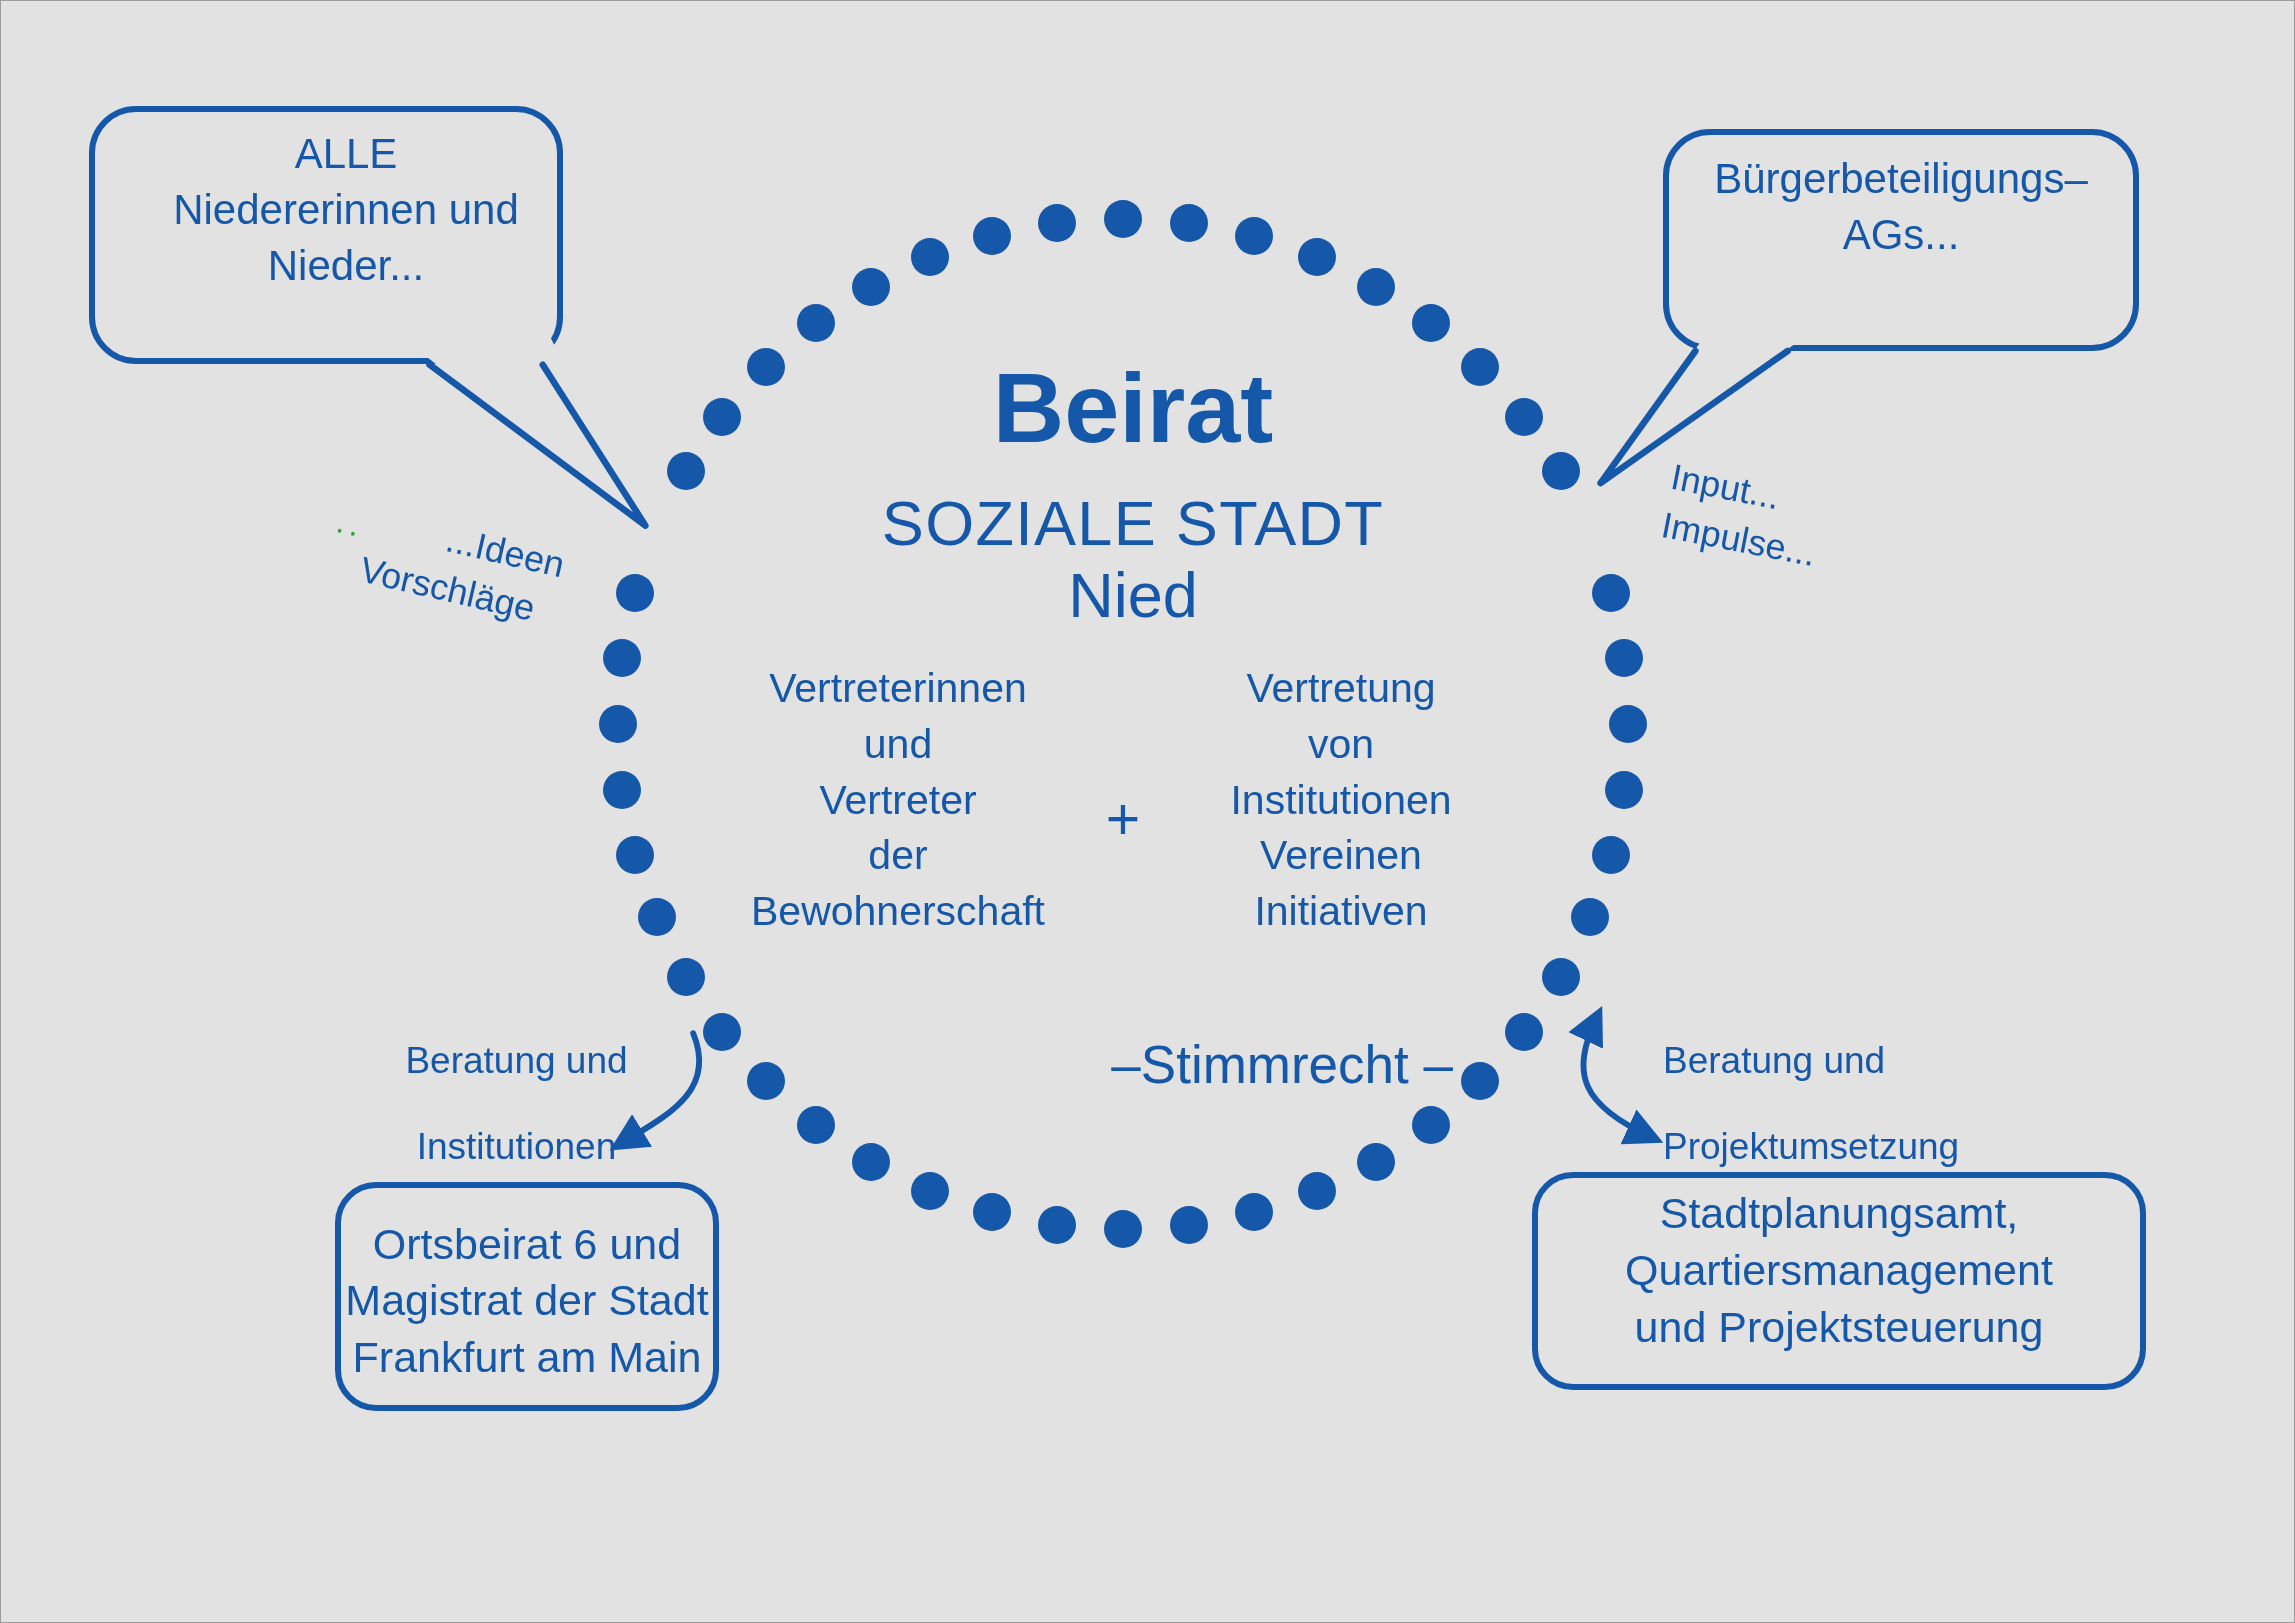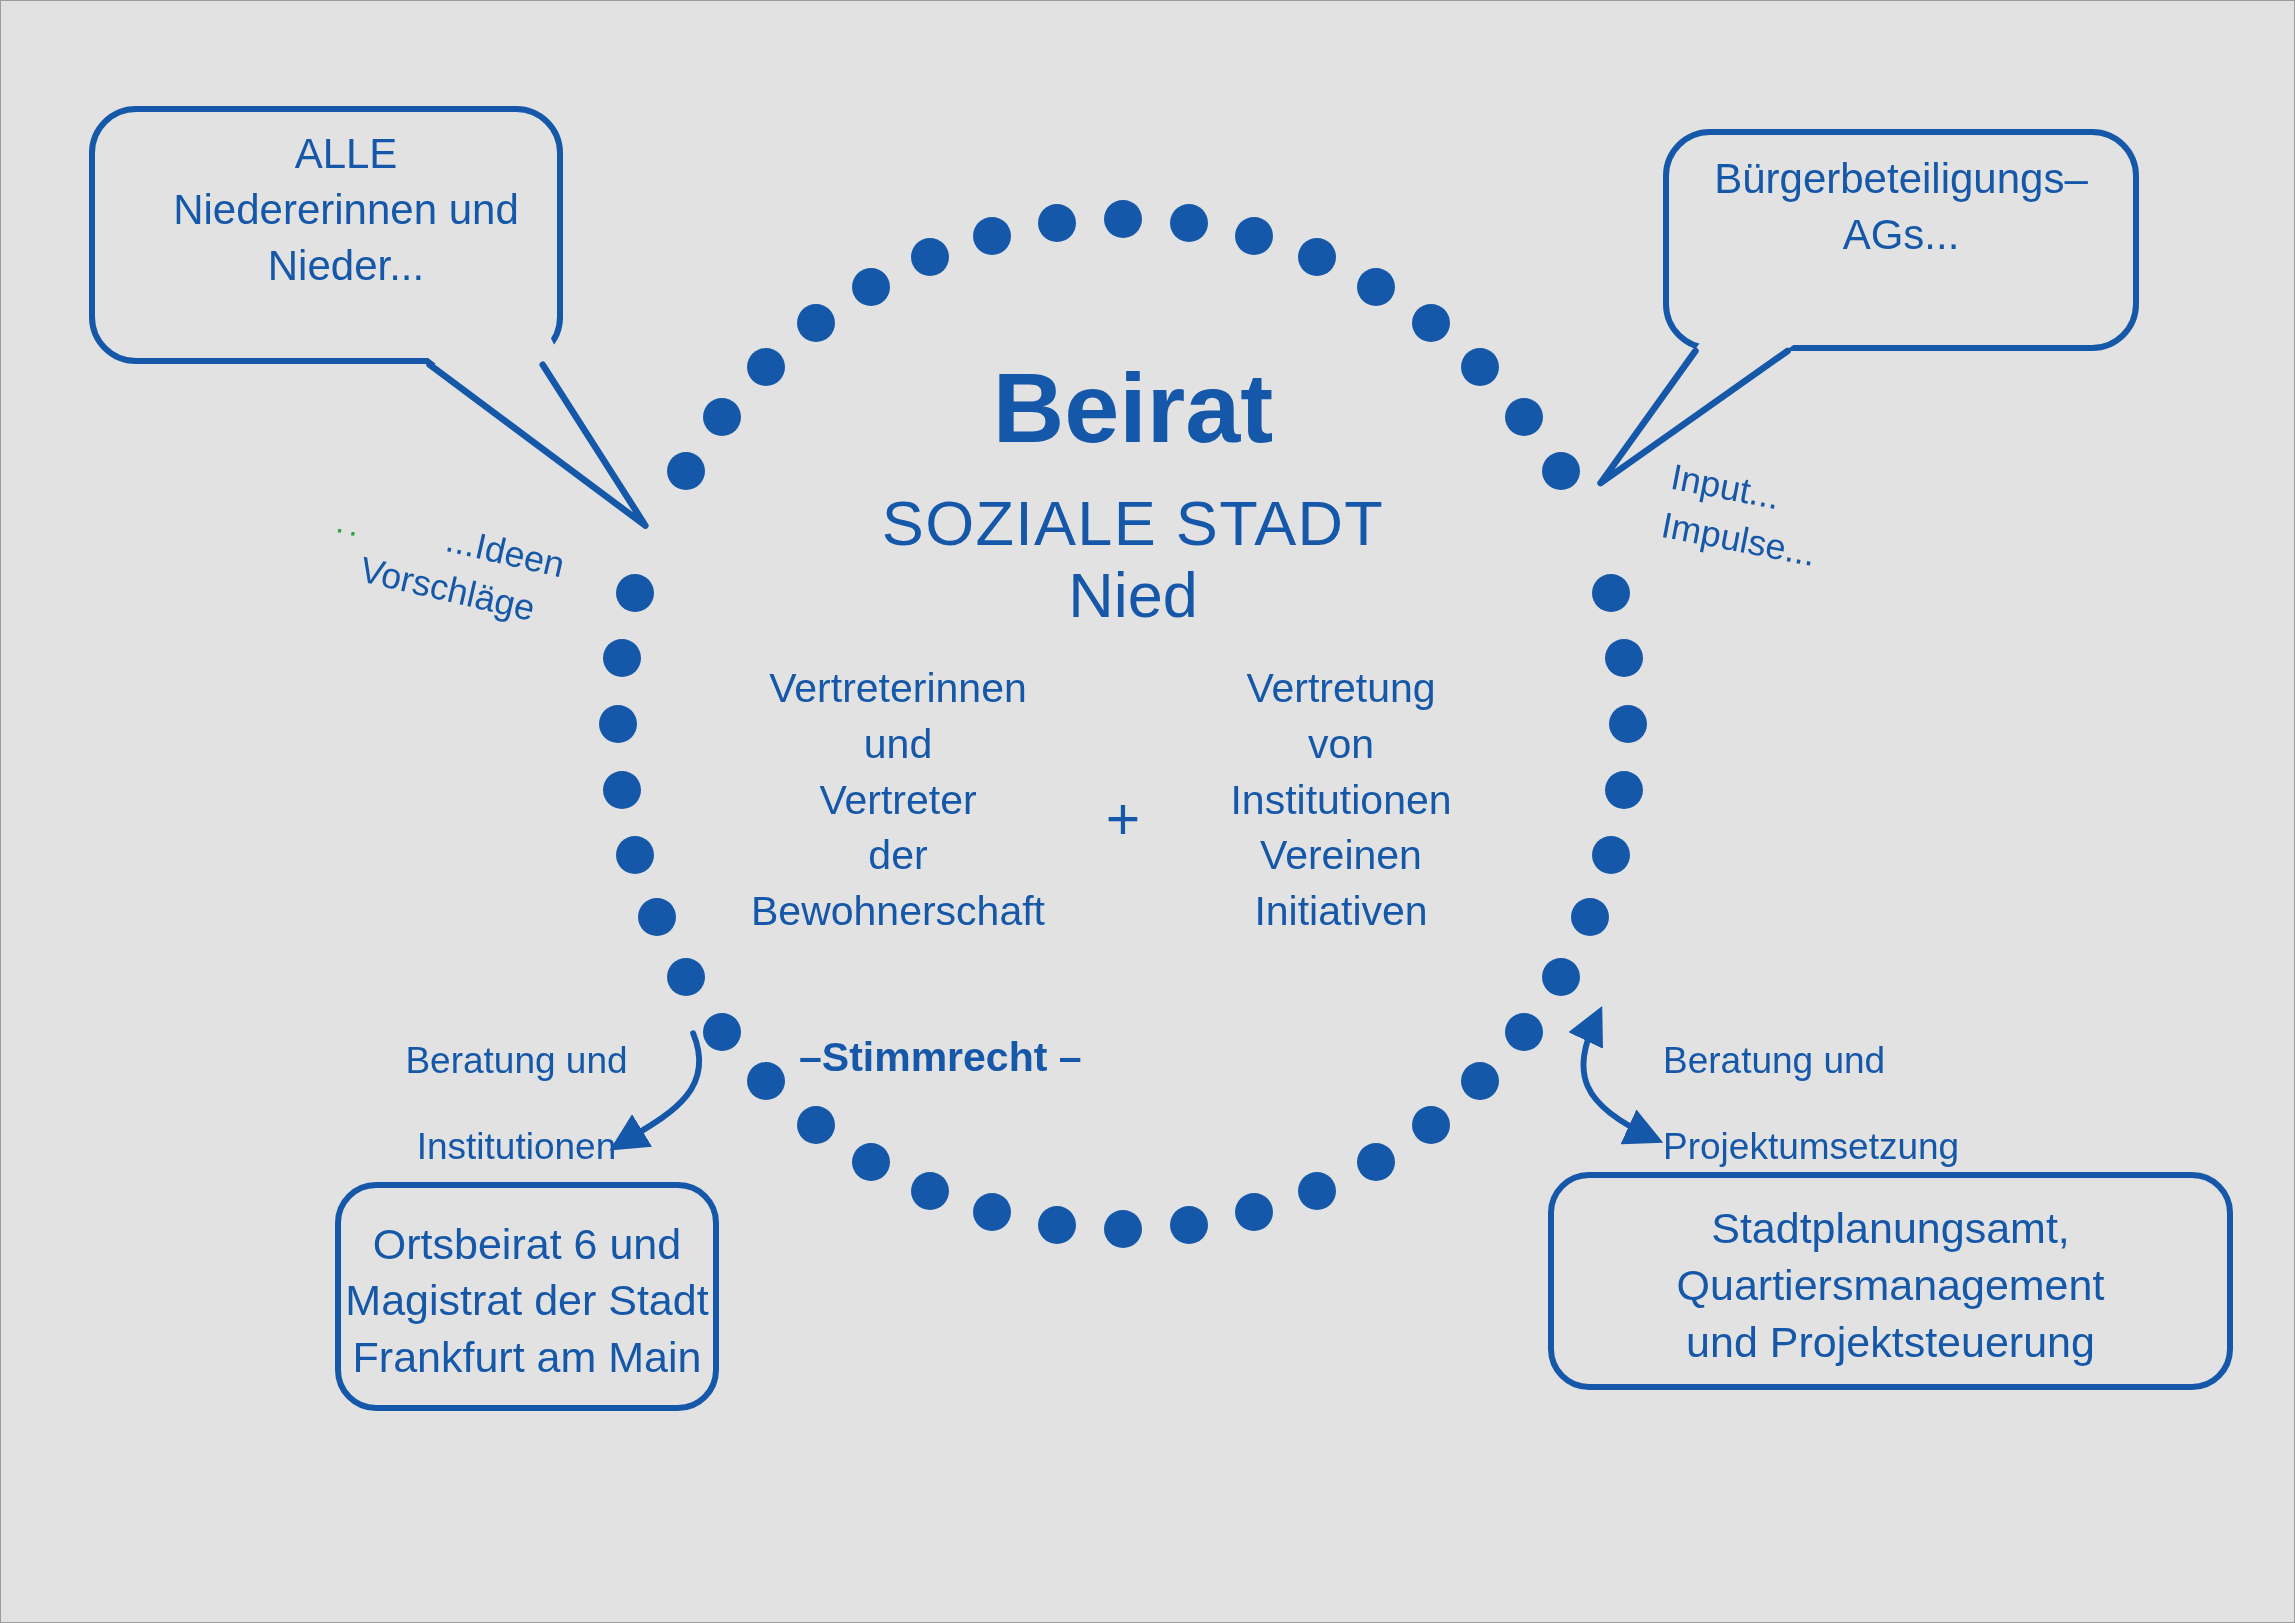--- a/index.html
+++ b/index.html
@@ -26,21 +26,21 @@
     transform: translate(-50%, -50%);
   }
 
   
   .title   { left: 795px; top: 350px;  width: 674px; text-align: center; font-size: 99px; font-weight: bold; }
   .sub1    { left: 795px; top: 486px;  width: 674px; text-align: center; font-size: 63px; letter-spacing: 1.3px; }
   .sub2    { left: 795px; top: 558px;  width: 674px; text-align: center; font-size: 63px; }
   .colL    { left: 694px; top: 660px; width: 406px;  text-align: center; font-size: 41px; line-height: 1.36; }
   .colR    { left: 1152px; top: 660px; width: 376px;  text-align: center; font-size: 41px; line-height: 1.36; }
   .plus    { left: 1086px; top: 784px; width: 72px;  text-align: center; font-size: 59px; }
-  .voting  { left: 798px; top: 1033px; width: 654px; text-align: left; font-size: 41px; font-weight: bold; }
+  .voting  { left: 798px; top: 1033px; width: 654px; text-align: right; font-size: 53px; }
 
   
   .bubble {
     position: absolute;
     border: 6.5px solid var(--blue, #1557a8);
     border-radius: 47px;
     background: var(--bg, #e2e2e2);
     text-align: center;
     font-size: 42px;
     line-height: 1.33;
@@ -54,21 +54,21 @@
     position: absolute;
     border: 6.5px solid var(--blue, #1557a8);
     border-radius: 41px;
     background: var(--bg, #e2e2e2);
     text-align: center;
     font-size: 43px;
     line-height: 1.32;
     box-sizing: border-box;
   }
   .rbox-bl { left: 334px;  top: 1181px; width: 384px; height: 229px; padding-top: 27.5px; }
-  .rbox-br { left: 1531px; top: 1171px; width: 685px; height: 218px; padding-top: 22px; margin-left: 16px; }
+  .rbox-br { left: 1531px; top: 1171px; width: 614px; height: 218px; padding-top: 7px; }
 
   
   .lbl-ideen {
     left: 376px; top: 497px; width: 262px;
     font-size: 36px; line-height: 1.35;
     transform: rotate(13deg); transform-origin: left top;
   }
   .lbl-ideen .l1 { display: block; margin-left: 77px; }
   .lbl-ideen .l2 { display: block; }
   .green-mark {

